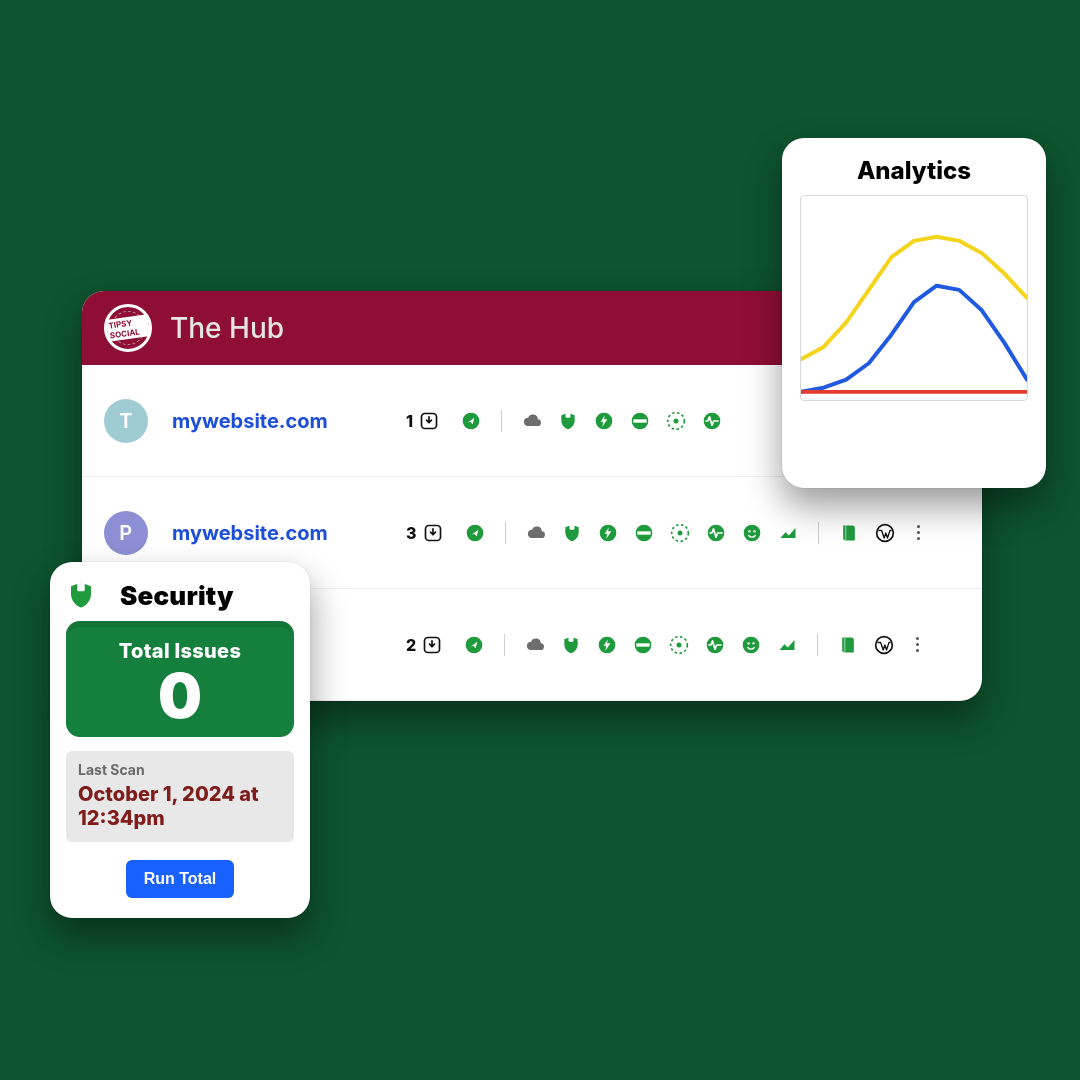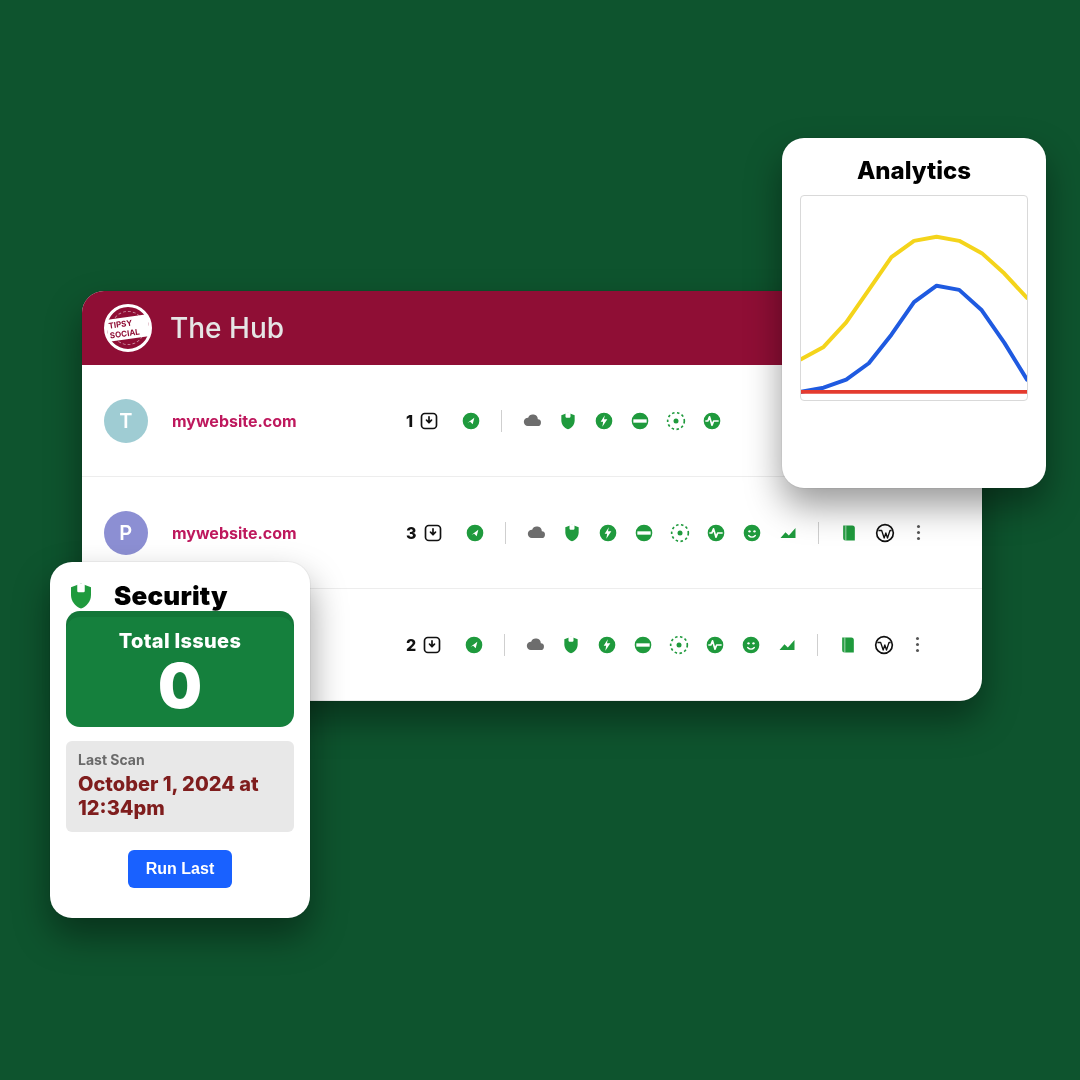--- a/index.html
+++ b/index.html
@@ -11,38 +11,38 @@
   
   #hub{left:82px;top:291px;width:900px;height:410px;overflow:hidden;}
   #hub .headbar{height:74px;background:#8f0e35;display:flex;align-items:center;padding:0 22px;}
   #hub .brand-badge{position:relative;width:48px;height:48px;border-radius:50%;border:3px solid #fff;background:#8f0e35;display:flex;align-items:center;justify-content:center;}
   #hub .brand-badge::before{content:"";position:absolute;inset:4px;border-radius:50%;border:1px dashed rgba(255,255,255,.5);}
   #hub .brand-badge span{font-size:8px;font-weight:700;color:#8f0e35;background:#fff;padding:1px 2px;border-radius:2px;transform:rotate(-8deg);}
   #hub .hub-title{margin-left:18px;color:#e5e5e5;font-size:28px;font-weight:500;}
   
   #hub .row{height:112px;border-bottom:1px solid rgba(0,0,0,.07);display:flex;align-items:center;padding:0 22px;}
   #hub .avatar{width:44px;height:44px;border-radius:50%;display:flex;align-items:center;justify-content:center;font-size:20px;font-weight:600;color:#fff;letter-spacing:.5px;}
-  #hub .domain{margin-left:24px;font-size:16px;font-weight:700;color:#be185d;min-width:180px;}
+  #hub .domain{margin-left:24px;font-size:20px;font-weight:700;color:#1d4ed8;min-width:180px;}
   #hub .count-wrap{margin-left:54px;display:flex;align-items:center;gap:6px;}
   #hub .count{font-size:16px;font-weight:800;color:#111;}
   #hub .iconstrip{margin-left:22px;display:flex;align-items:center;gap:16px;}
   #hub .strip-sep{width:0;height:22px;border-left:1px solid #cfcfcf;margin:0 4px;}
   #hub .ico{width:20px;height:20px;display:block;}
   #hub .dots{margin-left:6px;display:flex;flex-direction:column;gap:3px;}
   #hub .dots i{width:3px;height:3px;border-radius:50%;background:#555;display:block;}
 
   
   #analytics{left:782px;top:138px;width:264px;height:350px;padding:18px 18px 22px;}
   #analytics .title{font-size:24px;font-weight:800;text-align:center;margin-bottom:10px;}
   #analytics .chartbox{border:1px solid #d9d9d9;border-radius:4px;height:206px;overflow:hidden;}
   #analytics svg{display:block;width:100%;height:100%;}
 
   
   #security{left:50px;top:562px;width:260px;height:356px;padding:18px 16px 20px;}
-  #security .hdr{display:flex;align-items:flex-end;gap:18px;margin-bottom:0;}
+  #security .hdr{display:flex;align-items:flex-start;gap:24px;margin-bottom:10px;}
   #security .hdr .title{font-size:26px;font-weight:900;letter-spacing:.2px;}
   #security .issuebox{background:#15803d;border-radius:14px;padding:18px 0 10px;text-align:center;box-shadow:0 6px 0 rgba(0,0,0,.08) inset, 0 0 0 rgba(0,0,0,0);margin-bottom:14px;}
   #security .issuebox .lbl{color:#fff;font-size:20px;font-weight:800;letter-spacing:.3px;}
   #security .issuebox .num{color:#fff;font-size:62px;font-weight:900;line-height:1;margin-top:2px;}
   #security .scanbox{background:#e8e8e8;border-radius:6px;padding:10px 12px 12px;margin-bottom:18px;}
   #security .scanbox .ls{font-size:14px;color:#6a6a6a;font-weight:700;}
   #security .scanbox .ts{font-size:20px;color:#7f1d1d;font-weight:800;margin-top:4px;}
   #security .runbtn{display:block;margin:0 auto;background:#1961ff;color:#fff;border:none;font-size:16px;font-weight:700;padding:10px 18px;border-radius:6px;cursor:pointer;}
 
   
@@ -221,21 +221,21 @@
     <div class="title">Security</div>
   </div>
   <div class="issuebox">
     <div class="lbl">Total Issues</div>
     <div class="num">0</div>
   </div>
   <div class="scanbox">
     <div class="ls">Last Scan</div>
     <div class="ts">October 1, 2024 at 12:34pm</div>
   </div>
-  <button class="runbtn">Run Last</button>
+  <button class="runbtn">Run Total</button>
 </div>
 
 <svg width="0" height="0" style="position:absolute">
  <defs>
   <g id="i-download">
         <rect x="3" y="3" width="18" height="18" rx="4" fill="none" stroke="#111" stroke-width="2"></rect>
         <path d="M12 7v7m0 0 3-3m-3 3-3-3" stroke="#111" stroke-width="2" fill="none" stroke-linecap="round" stroke-linejoin="round"></path>
       </g>
   <g id="i-send">
         <circle cx="12" cy="12" r="10" class="svg-g"></circle>

